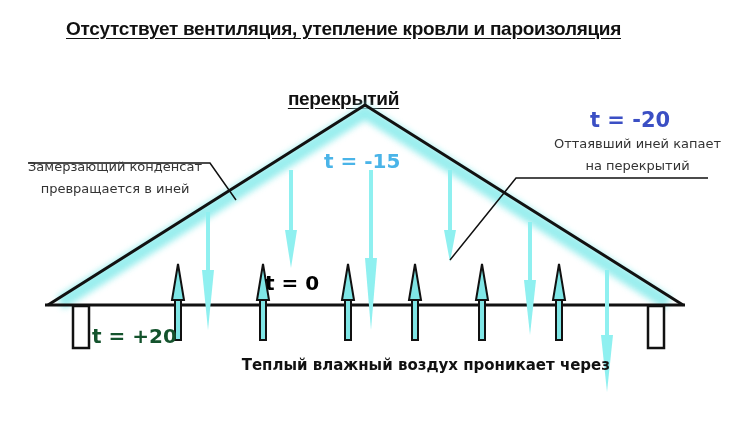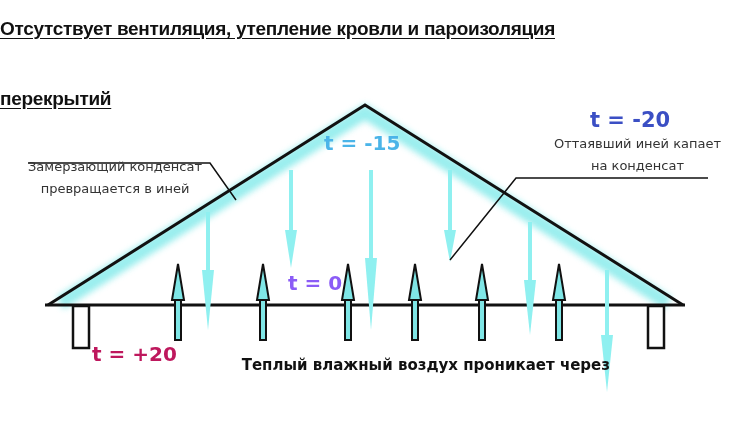--- a/index.html
+++ b/index.html
@@ -1,17 +1,17 @@
 <!DOCTYPE html>
 <html><head>
 <meta charset="utf-8">
 <style>
   html,body{margin:0;padding:0;background:#fff;}
   body{width:750px;height:427px;position:relative;overflow:hidden;font-family:"DejaVu Sans","Liberation Sans",sans-serif;}
-  .title{position:absolute;left:0;width:687px;font-weight:bold;font-size:19px;color:#111;text-decoration:underline;text-underline-offset:3px;letter-spacing:-0.3px;font-family:"Liberation Sans",sans-serif;}
+  .title{position:absolute;left:0;width:687px;text-align:center;font-weight:bold;font-size:19px;color:#111;text-decoration:underline;text-underline-offset:3px;letter-spacing:-0.3px;font-family:"Liberation Sans",sans-serif;}
   .lbl{position:absolute;font-size:13px;color:#333;text-align:center;line-height:22px;font-family:"DejaVu Sans",sans-serif;}
   .temp{position:absolute;font-weight:bold;font-size:20px;font-family:"DejaVu Sans",sans-serif;}
   .bottom{position:absolute;left:150px;width:460px;text-align:right;font-weight:bold;font-size:15px;line-height:26px;color:#111;font-family:"DejaVu Sans",sans-serif;}
   svg{position:absolute;left:0;top:0;}
 </style>
 </head>
 <body>
 
 <div class="title" style="top:18px;">Отсутствует вентиляция, утепление кровли и пароизоляция</div>
 <div class="title" style="top:48px;margin-top:40px;">перекрытий</div>
@@ -90,23 +90,23 @@
   <polyline points="708,178 516,178 450,260" fill="none" stroke="#111" stroke-width="1.5"></polyline>
 </svg>
 
 <div class="lbl" style="left:20px;top:117px;width:190px;margin-top:39px;">
   <div>Замерзающий конденсат</div>
   <div>превращается в иней</div>
 </div>
 
 <div class="lbl" style="left:540px;top:133px;width:195px;text-align:center;">
   <div>Оттаявший иней капает</div>
-  <div>на конденсат</div>
+  <div>на перекрытий</div>
 </div>
 
 <div class="temp" style="left:590px;top:108px;color:#3b4fc4;font-size:21px;">t = -20</div>
-<div class="temp" style="left:324px;top:131px;color:#4ab4e8;">t = -15</div>
-<div class="temp" style="left:288px;top:271px;color:#8b5cf6;">t = 0</div>
-<div class="temp" style="left:92px;top:342px;color:#be185d;">t = +20</div>
+<div class="temp" style="left:324px;top:149px;color:#4ab4e8;">t = -15</div>
+<div class="temp" style="left:265px;top:271px;color:#000000;">t = 0</div>
+<div class="temp" style="left:92px;top:324px;color:#14532d;">t = +20</div>
 
 <div class="bottom" style="top:352px;">
   <div>Теплый влажный воздух проникает через</div>
 </div>
 
 </body></html>

